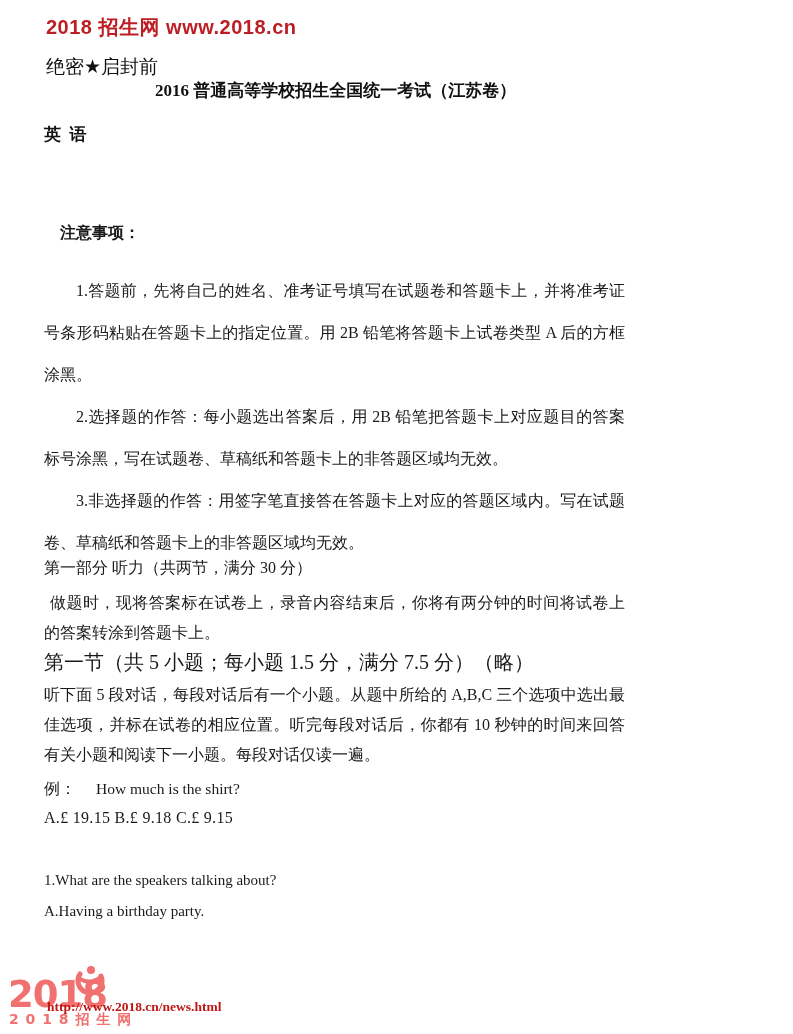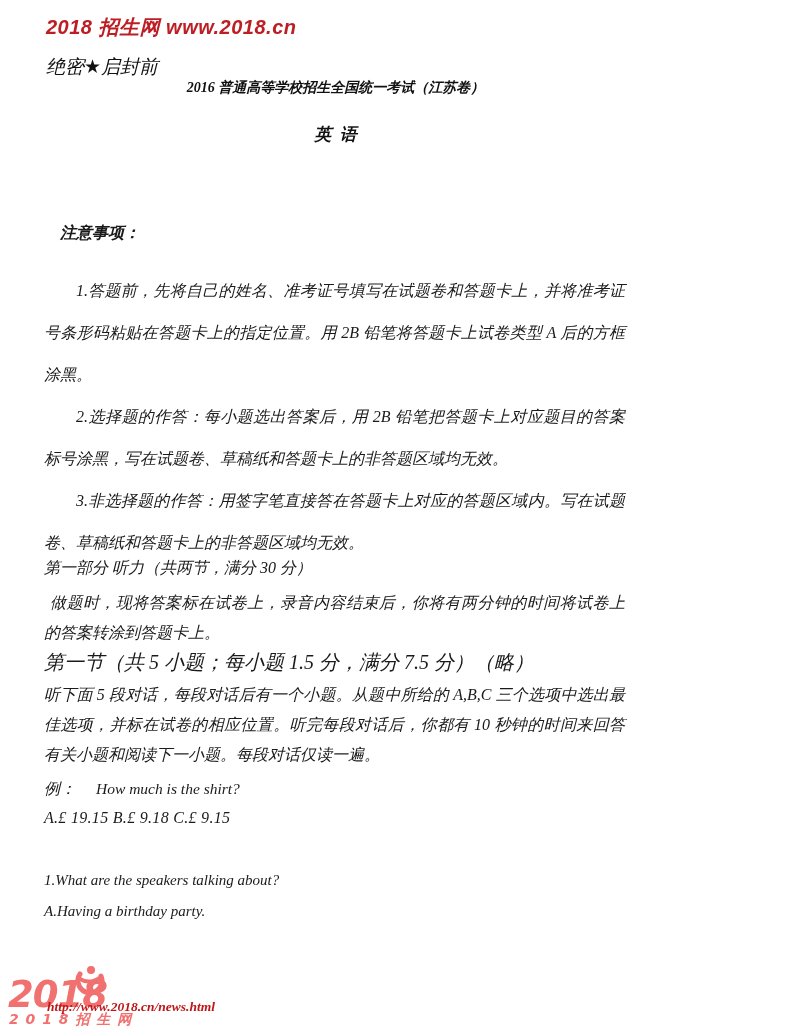--- a/index.html
+++ b/index.html
@@ -3,45 +3,43 @@
 <meta charset="utf-8">
 <style>
   html,body{margin:0;padding:0;background:#ffffff;}
   .page{
     position:relative;
     width:671px;height:1034px;
     background:#ffffff;
     font-family:"Liberation Serif","DejaVu Serif",serif;
     color:#1a1a1a;
     overflow:hidden;
-    font-style:italic;
   }
   .abs{position:absolute;}
 
   
   .site-banner{
     left:46px;top:14px;
     font-family:"Liberation Sans","DejaVu Sans",sans-serif;
     font-weight:bold;font-size:20px;
     color:#bd1e24;
     letter-spacing:0.5px;
   }
   .security-label{
     left:46px;top:54px;
     font-family:"Liberation Sans","DejaVu Sans",sans-serif;
     font-size:19px;color:#111;
   }
   .exam-title{
     left:44px;right:44px;top:79px;
     text-align:center;
-    font-size:14px;font-weight:bold;color:#111;
+    font-size:17px;font-weight:bold;color:#111;
   }
   .subject-title{
     left:44px;right:44px;top:123px;
-    text-align:center;
     font-size:17px;font-weight:bold;color:#111;
     white-space:pre;
   }
 
   
   .notice{
     left:44px;right:46px;top:196px;
     font-size:16px;line-height:42px;
     text-align:justify;
   }

